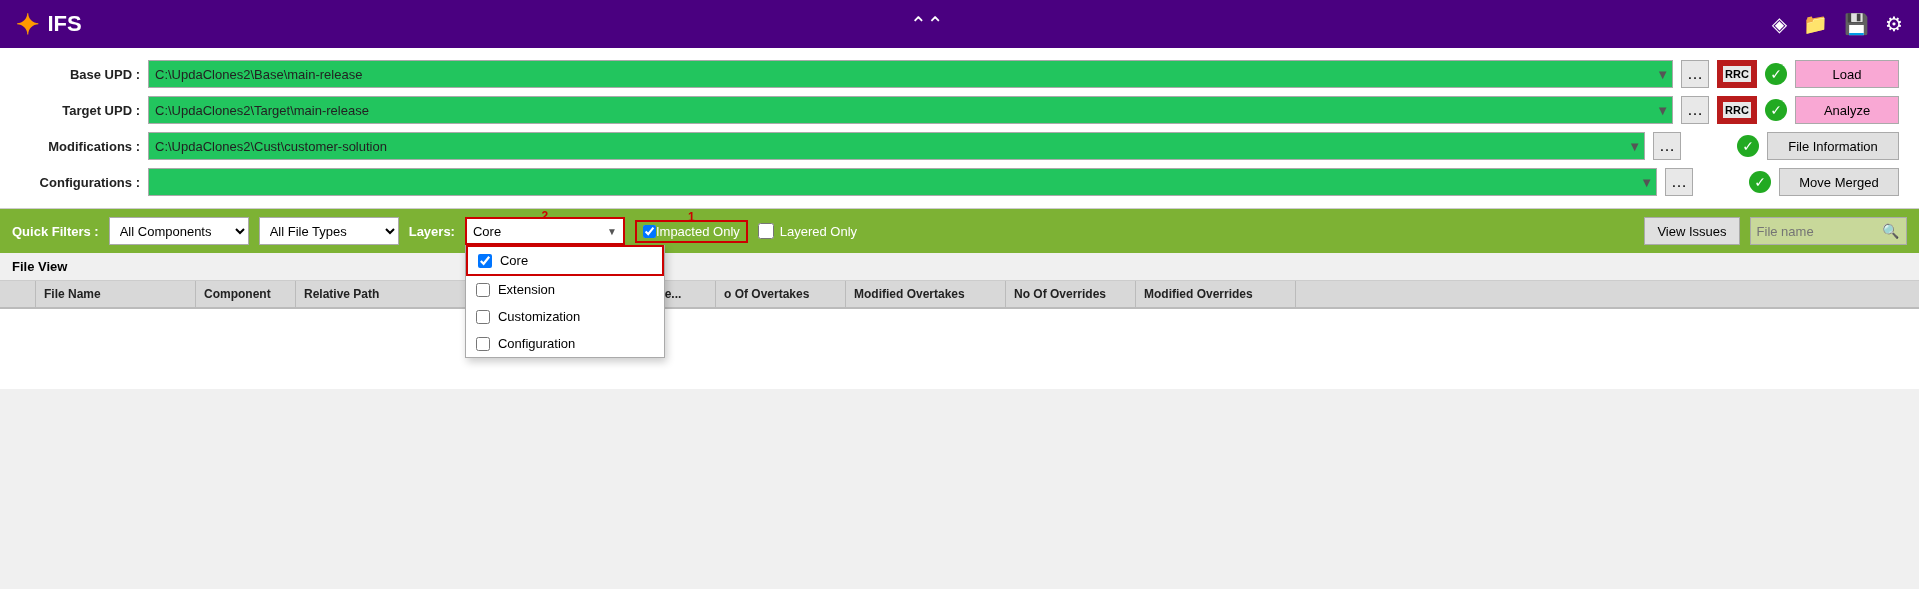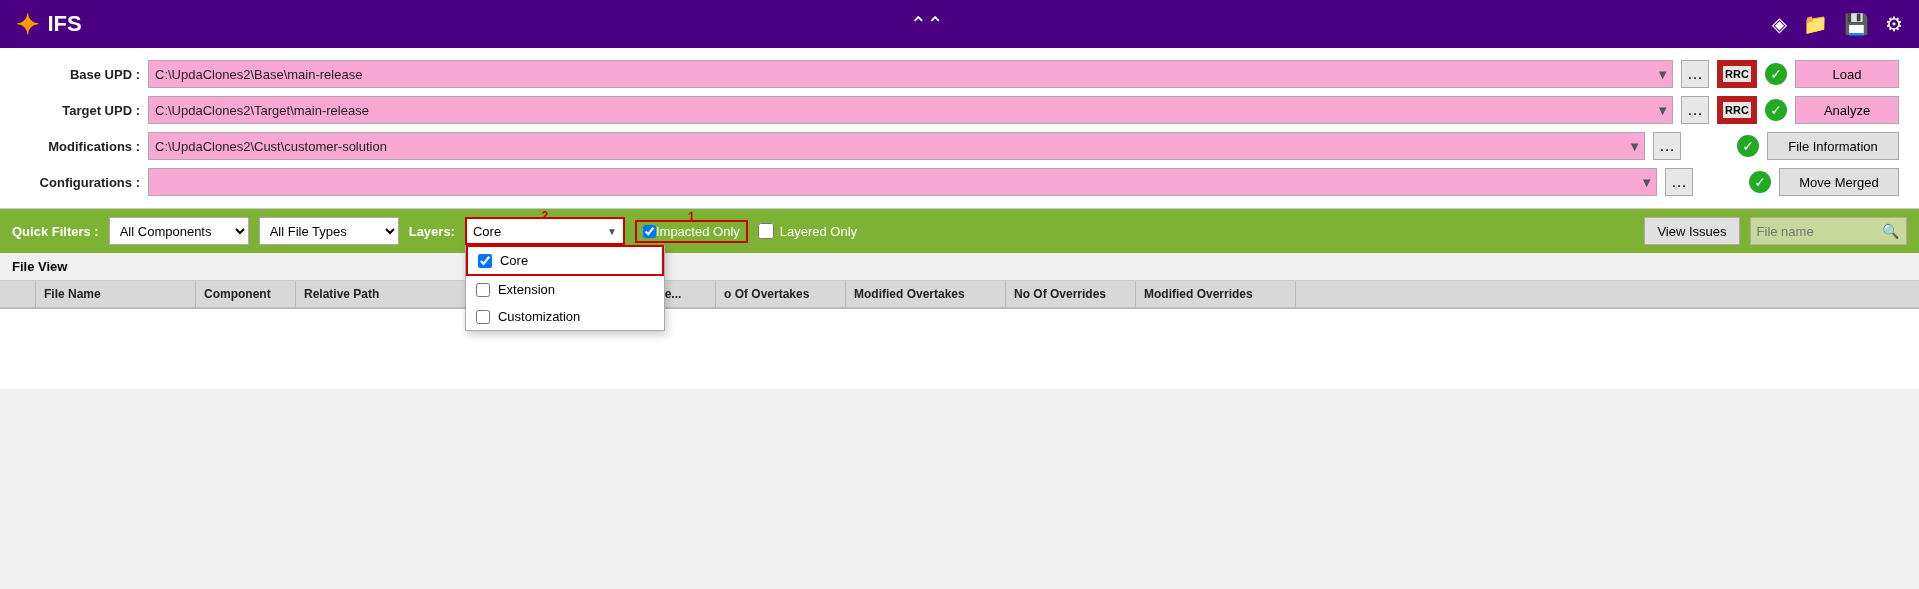--- a/index.html
+++ b/index.html
@@ -64,21 +64,21 @@
     .form-input-wrap {
       flex: 1;
       position: relative;
     }
     .form-input {
       width: 100%;
       height: 28px;
       border: 1px solid #aaa;
       padding: 0 24px 0 6px;
       font-size: 13px;
-      background: #f9a8d4;
+      background: #22c55e;
       appearance: none;
       color: #222;
     }
     .form-input-arrow {
       position: absolute;
       right: 4px;
       top: 50%;
       transform: translateY(-50%);
       color: #555;
       pointer-events: none;
@@ -407,20 +407,24 @@
         <span>Core</span>
       </div>
       <div class="dropdown-item">
         <input type="checkbox" style="">
         <span>Extension</span>
       </div>
       <div class="dropdown-item">
         <input type="checkbox" style="">
         <span>Customization</span>
       </div>
+      <div class="dropdown-item">
+        <input type="checkbox" style="">
+        <span>Configuration</span>
+      </div>
     </div>
   </div>
 
   <div style="position:relative;">
     <span class="badge-num" style="top:-10px;">1</span>
     <div class="impacted-only-wrap">
       <input type="checkbox" checked="" style="">
       <span style="color:white; font-size:13px;">Impacted Only</span>
     </div>
   </div>

